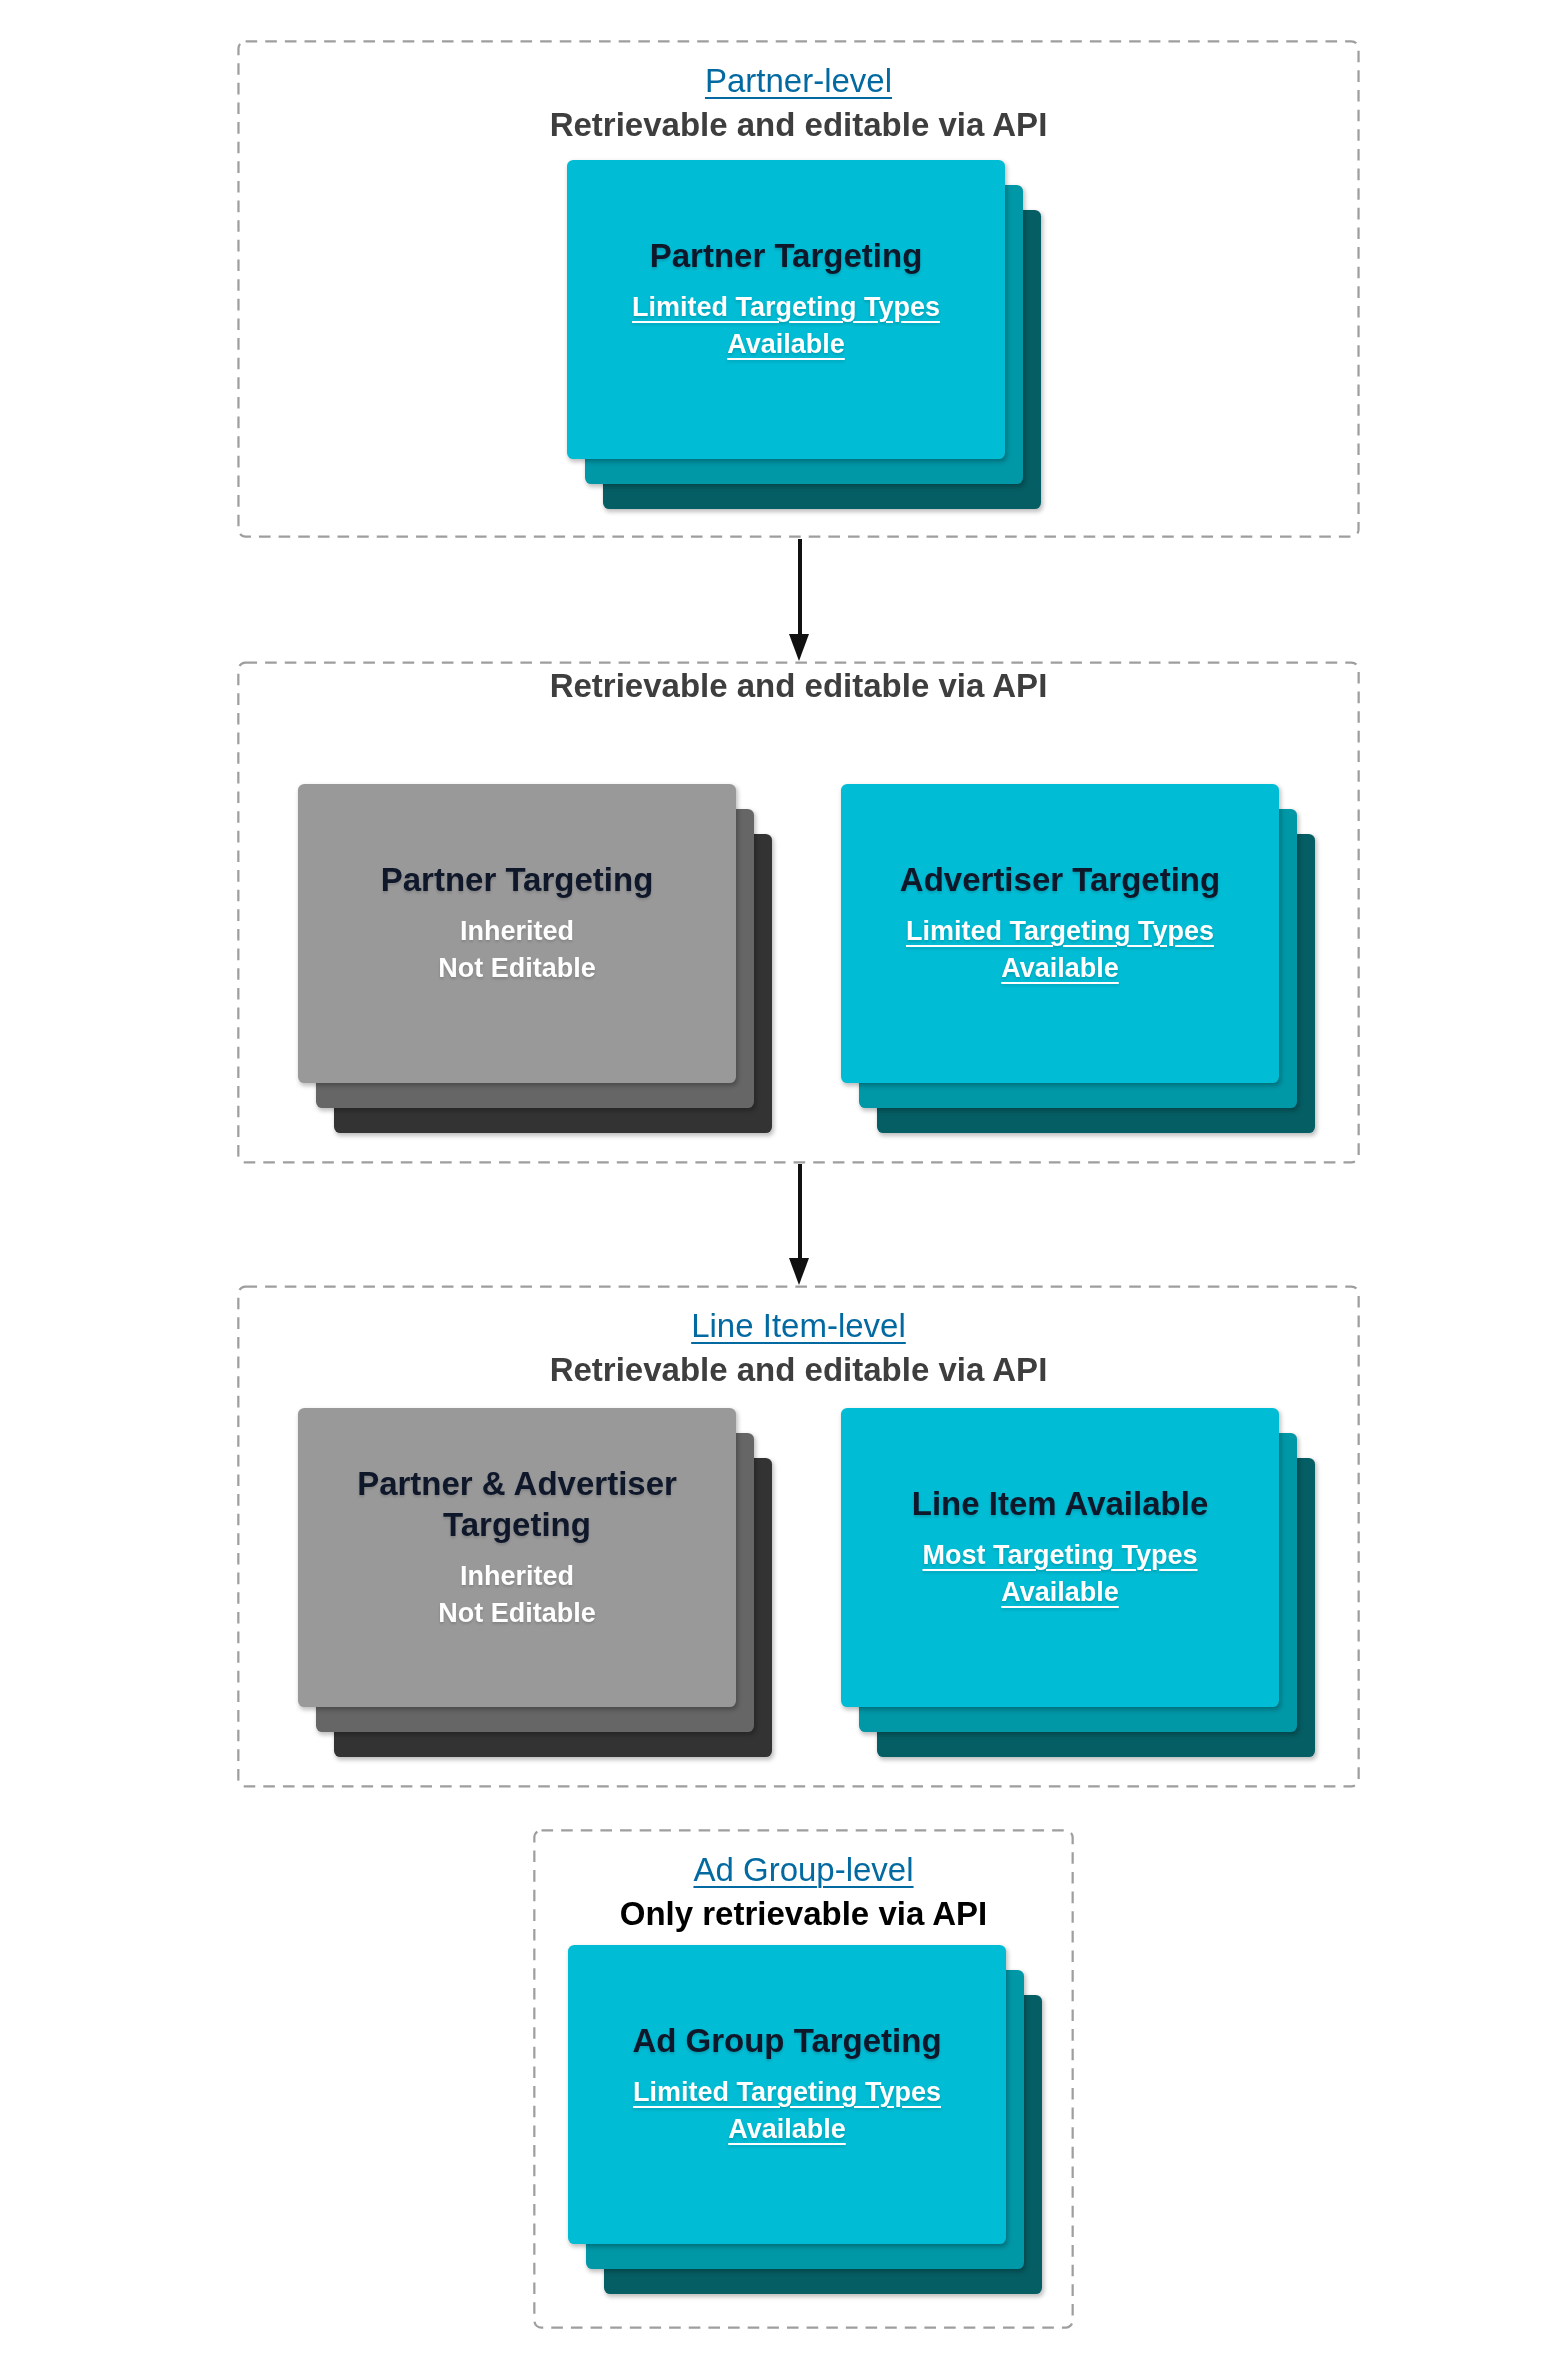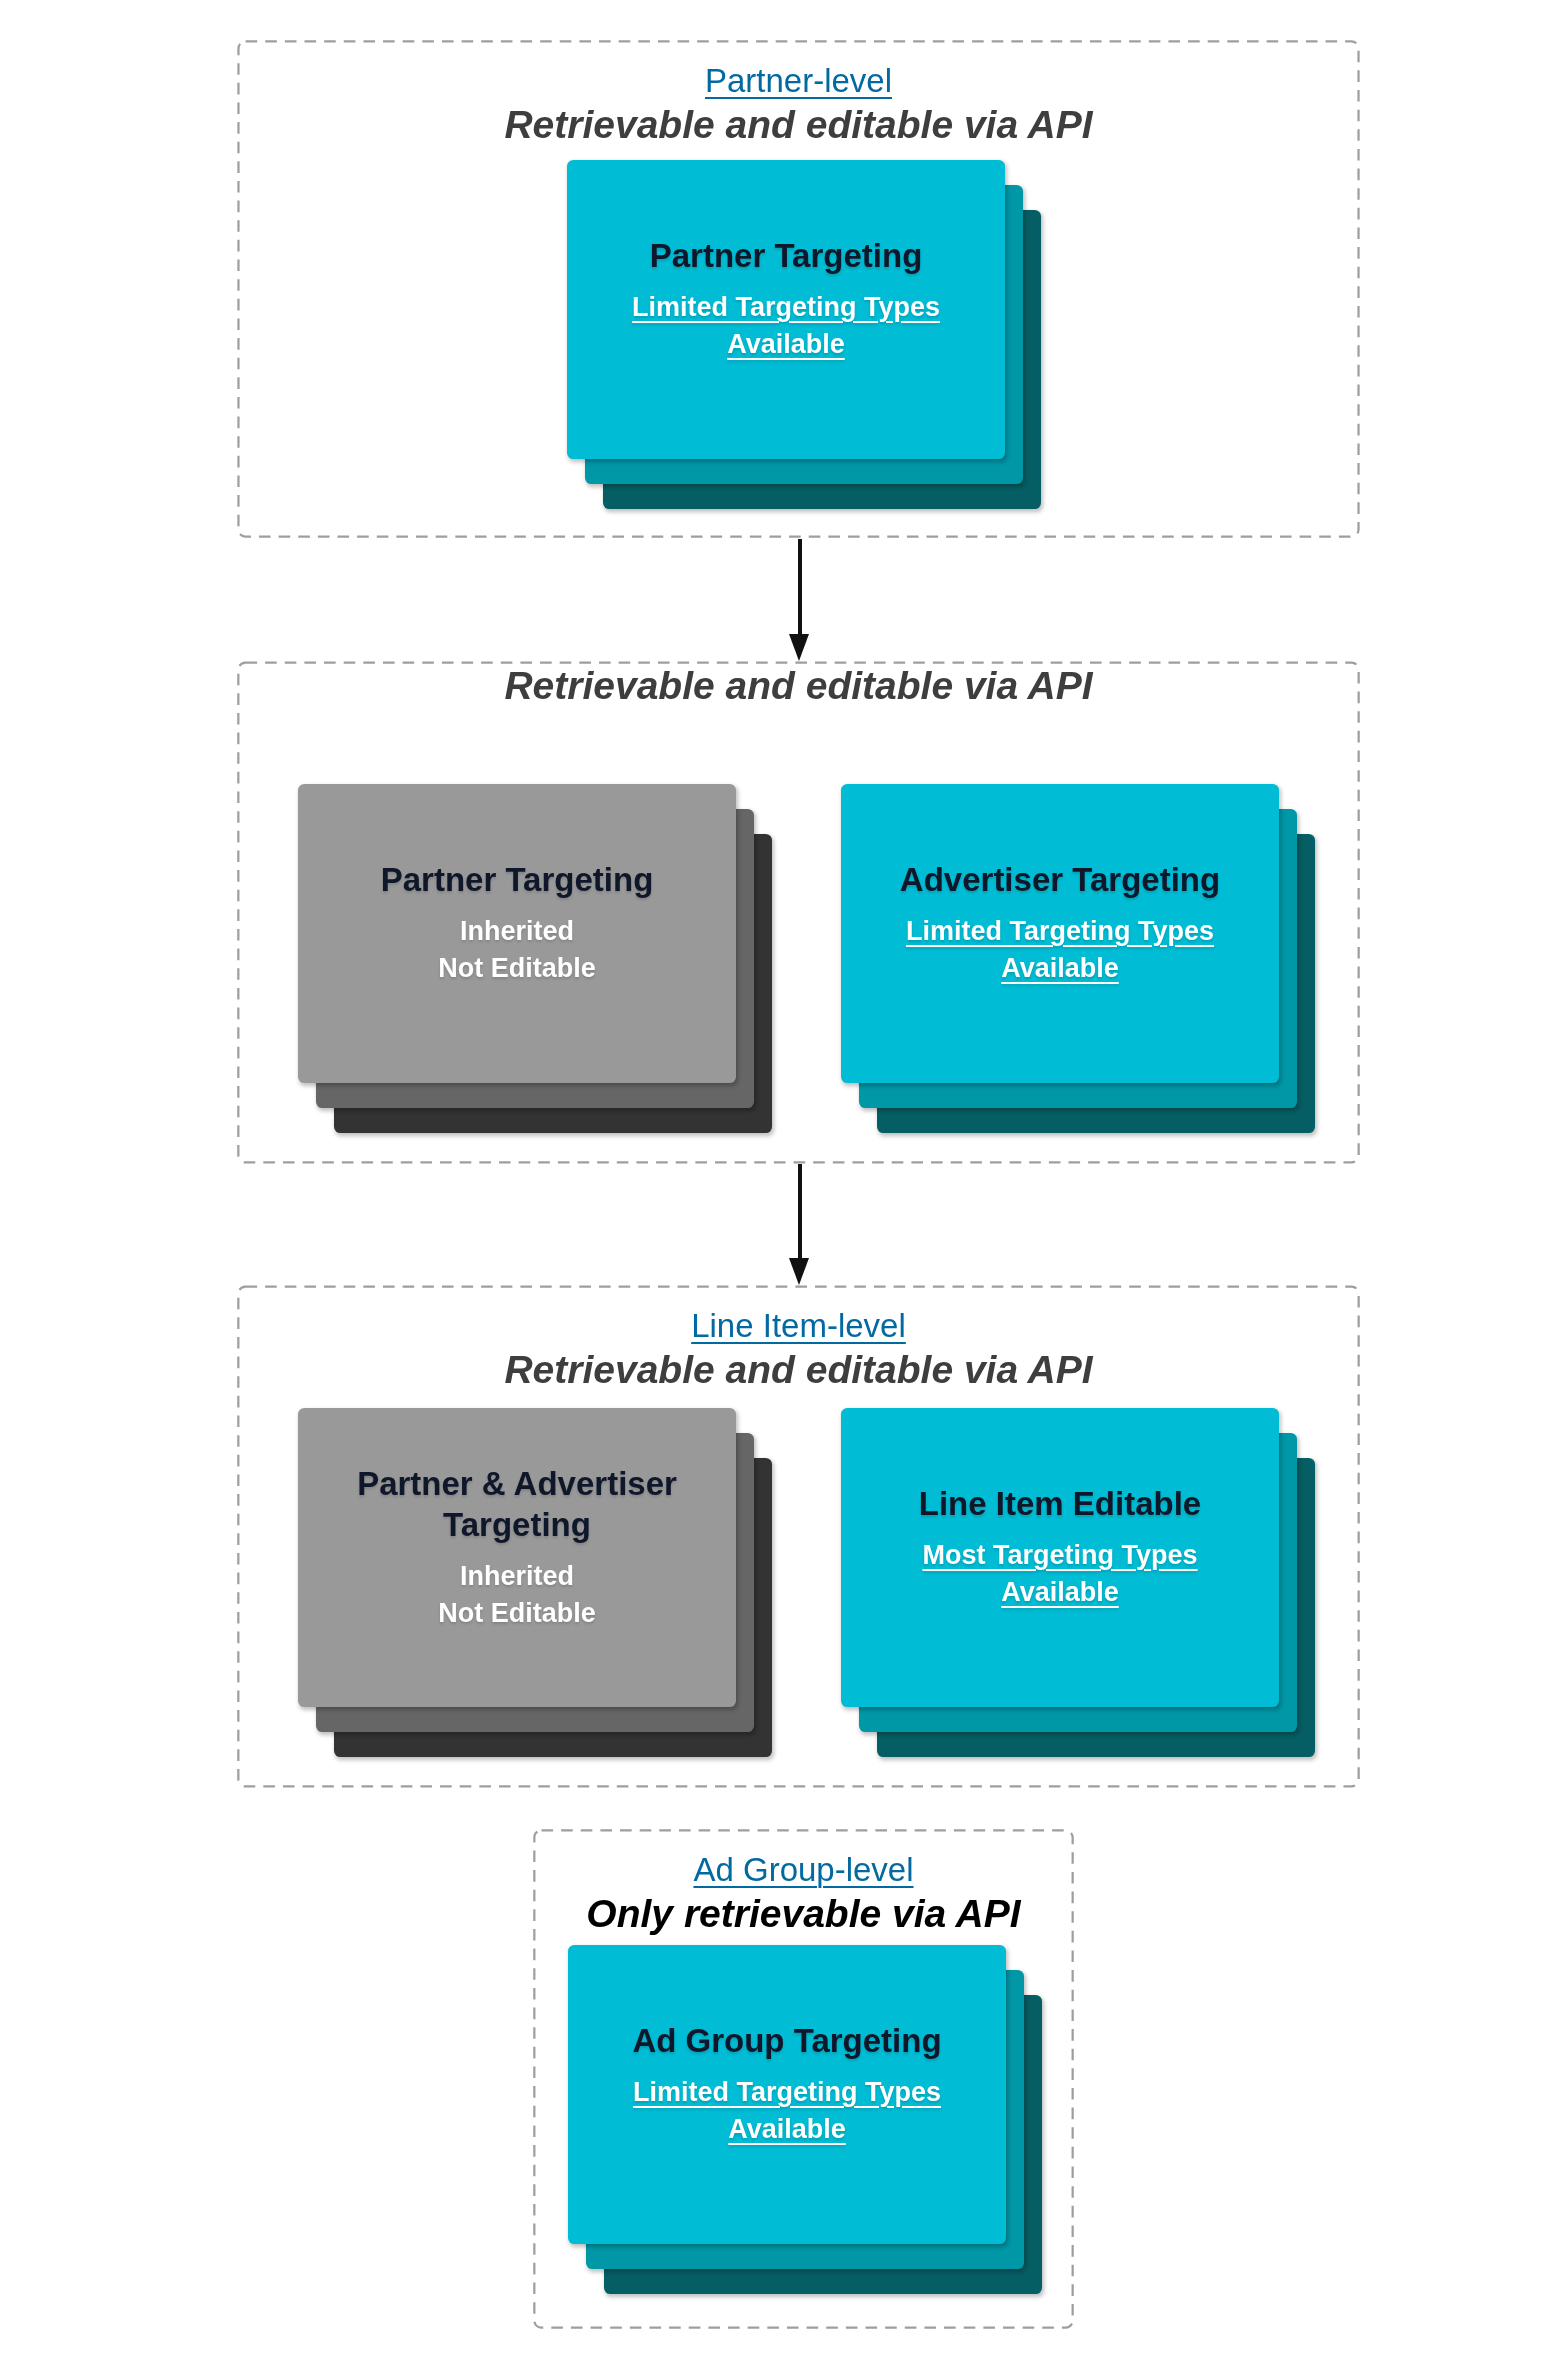--- a/index.html
+++ b/index.html
@@ -14,22 +14,22 @@
   #s3 { left:237px; top:1285px; width:1123px; height:503px; }
   #s4 { left:533px; top:1829px; width:541px;  height:500px; }
   svg.frame { position:absolute; left:0; top:0; }
 
   .sec-title {
     position:relative; margin-top:19.6px; font-size:33px; line-height:41px;
     font-weight:400; color:#0369a1;
     text-decoration:underline; text-decoration-thickness:2.2px; text-underline-offset:5.4px;
   }
   .sec-sub {
-    position:relative; margin-top:3.6px; font-size:39px; line-height:41px;
-    font-weight:700; color:#3E3E3E;font-style:italic;
+    position:relative; margin-top:3.6px; font-size:33px; line-height:41px;
+    font-weight:700; color:#3E3E3E;
   }
   .sec-sub.alert { color:#000000; }
 
   .stack { position:absolute; width:473px; height:349px; }
   #s1 .stack.single { left:330px; top:120px; }
   #s2 .stack.left   { left:61px;  top:123px; }
   #s2 .stack.right  { left:604px; top:123px; }
   #s3 .stack.left   { left:61px;  top:123px;border-radius:19px; }
   #s3 .stack.right  { left:604px; top:123px; }
   #s4 .stack.single { left:35px;  top:116px; }
@@ -154,21 +154,21 @@
         <div class="card-body">
           <div>Inherited</div>
           <div>Not Editable</div>
         </div>
       </div>
     </div>
     <div class="stack right teal">
       <div class="layer back"></div>
       <div class="layer mid"></div>
       <div class="layer front">
-        <div class="card-title">Line Item Editable</div>
+        <div class="card-title">Line Item Available</div>
         <div class="card-body underlined">
           <div>Most Targeting Types</div>
           <div>Available</div>
         </div>
       </div>
     </div>
   </div>
 
   <div class="section" id="s4">
     <svg class="frame" width="541" height="500" viewBox="0 0 606 560">

